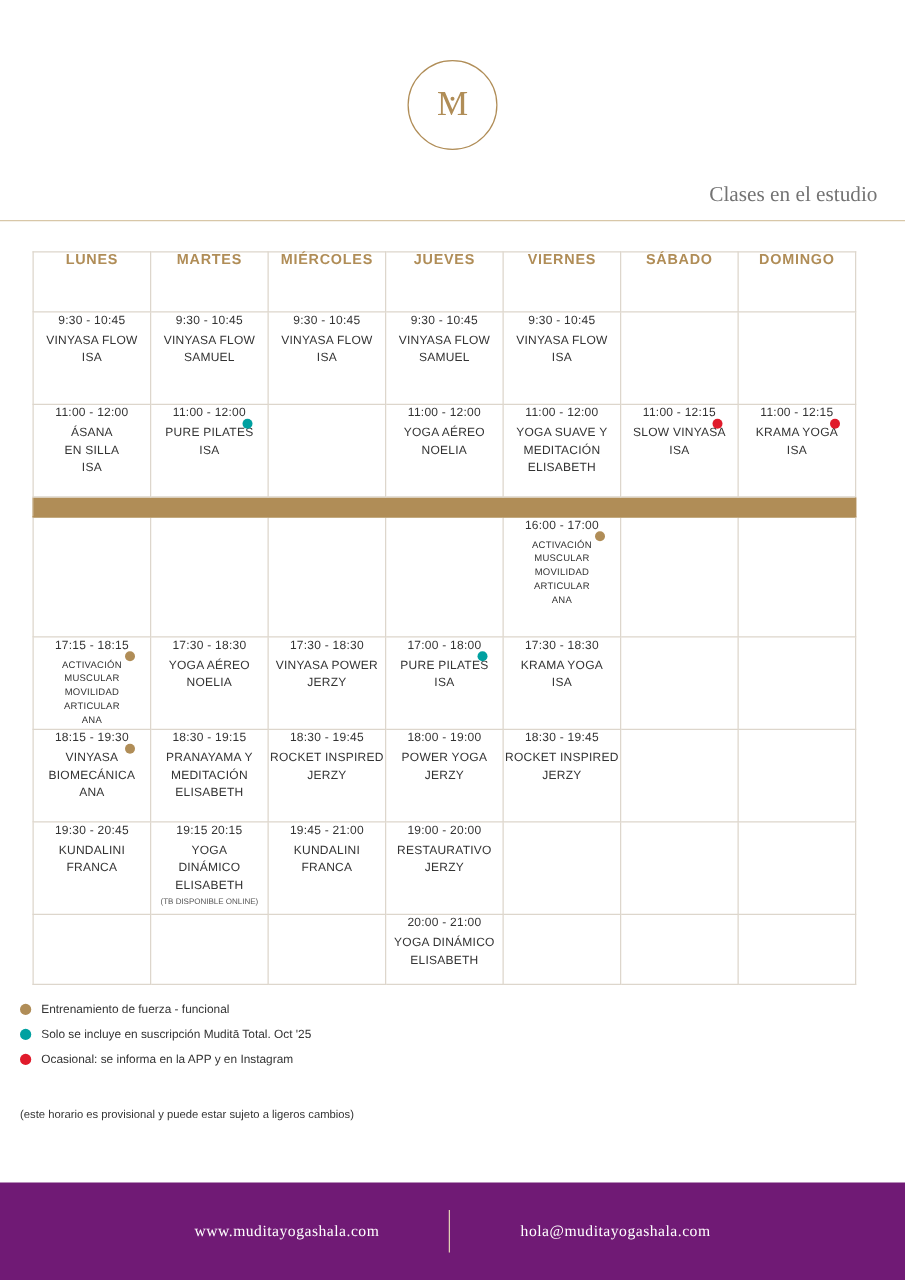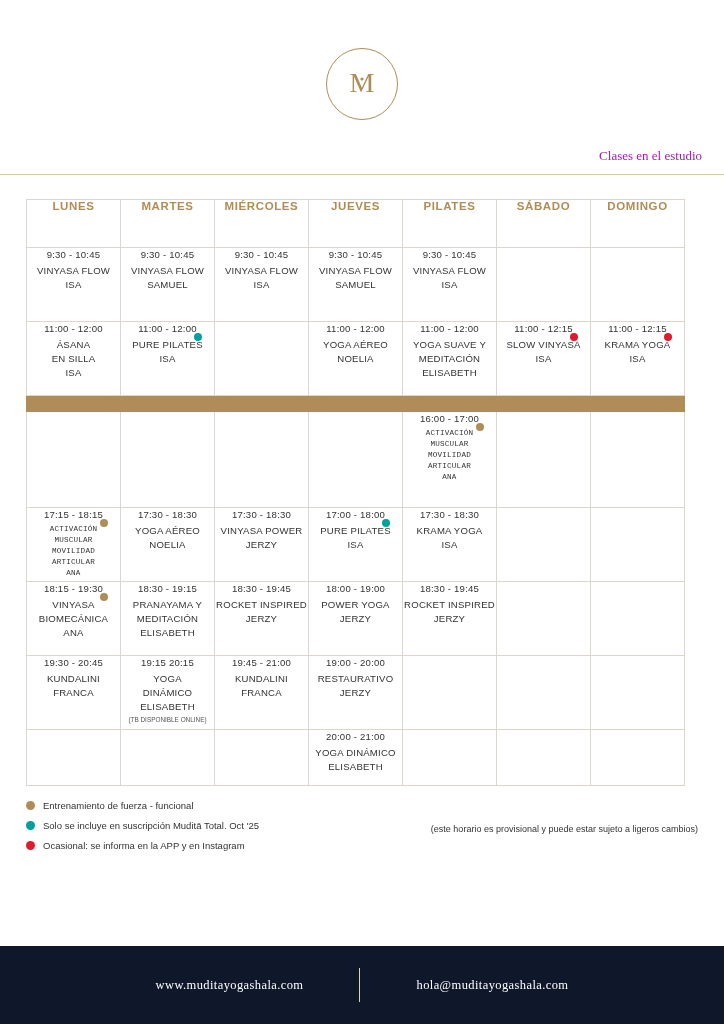--- a/index.html
+++ b/index.html
@@ -52,22 +52,22 @@
   }
 
   .subtitle-row {
     margin-top: 26px;
     border-bottom: 1px solid #d8c7a8;
     padding: 0 22px 10px 0;
     text-align: right;
   }
   .subtitle {
     display: inline-block;
-    font-size: 13px;
-    color: #a21caf;
+    font-size: 17px;
+    color: #737373;
     font-family: "Liberation Serif", serif;
   }
 
   
   .table-wrap { padding: 24px 39px 0 26px; }
   table.sched {
     width: 100%;
     border-collapse: collapse;
     table-layout: fixed;
   }
@@ -100,21 +100,21 @@
     letter-spacing: .2px;
     line-height: 1.5;
   }
   .lines { margin-top: 2px; }
   .ln {
     font-size: 9.6px;
     color: #333;
     line-height: 1.45;
     letter-spacing: .2px;
   }
-  .ln.small { font-size: 7.6px; font-family: Liberation Mono, monospace; }
+  .ln.small { font-size: 7.6px; }
   .note-online { font-size: 6.4px; color: #555; margin-top: 2px; }
 
   .dot {
     position: absolute;
     width: 8px; height: 8px;
     border-radius: 50%;
     top: 11px; right: 12px;
   }
   .dot.gold { background: #b08d57; }
   .dot.teal { background: #00a0a0; }
@@ -127,21 +127,22 @@
     border-right-color: #b08d57;
     border-top-color: #b08d57;
     border-bottom-color: #b08d57;
   }
 
   
   .legend {
     display: flex;
     justify-content: space-between;
     align-items: flex-start;
-    padding: 14px 26px 0 26px;
+    padding: 14px 26px 0 16px;
+    flex-direction: column;
   }
   .legend-list { list-style: none; margin: 0; padding: 0; }
   .legend-list li {
     display: flex; align-items: center;
     gap: 8px;
     font-size: 9.5px;
     color: #333;
     margin-bottom: 9px;
   }
   .legend-dot { width: 9px; height: 9px; border-radius: 50%; flex: none; }
@@ -152,21 +153,21 @@
     text-align: left;
     max-width: 340px;
   }
 
   
   .footer {
     position: absolute;
     left: 0; bottom: 0;
     width: 100%;
     height: 78px;
-    background: #0f172a;
+    background: #701a75;
     display: flex;
     align-items: center;
     justify-content: center;
   }
   .footer-inner {
     display: flex;
     align-items: center;
     gap: 0;
   }
   .footer a, .footer span.f {
@@ -201,21 +202,21 @@
   </div>
 
   <div class="table-wrap">
     <table class="sched">
       <thead>
         <tr id="head-row">
             <th class="dayhead">LUNES</th>
             <th class="dayhead">MARTES</th>
             <th class="dayhead">MIÉRCOLES</th>
             <th class="dayhead">JUEVES</th>
-            <th class="dayhead">PILATES</th>
+            <th class="dayhead">VIERNES</th>
             <th class="dayhead">SÁBADO</th>
             <th class="dayhead">DOMINGO</th>
           </tr>
       </thead>
       <tbody id="sched-body">
           <tr>
             <td class="cell">
               <div class="time">9:30 - 10:45</div>
               <div class="lines">
                 <div class="ln">VINYASA FLOW</div>

